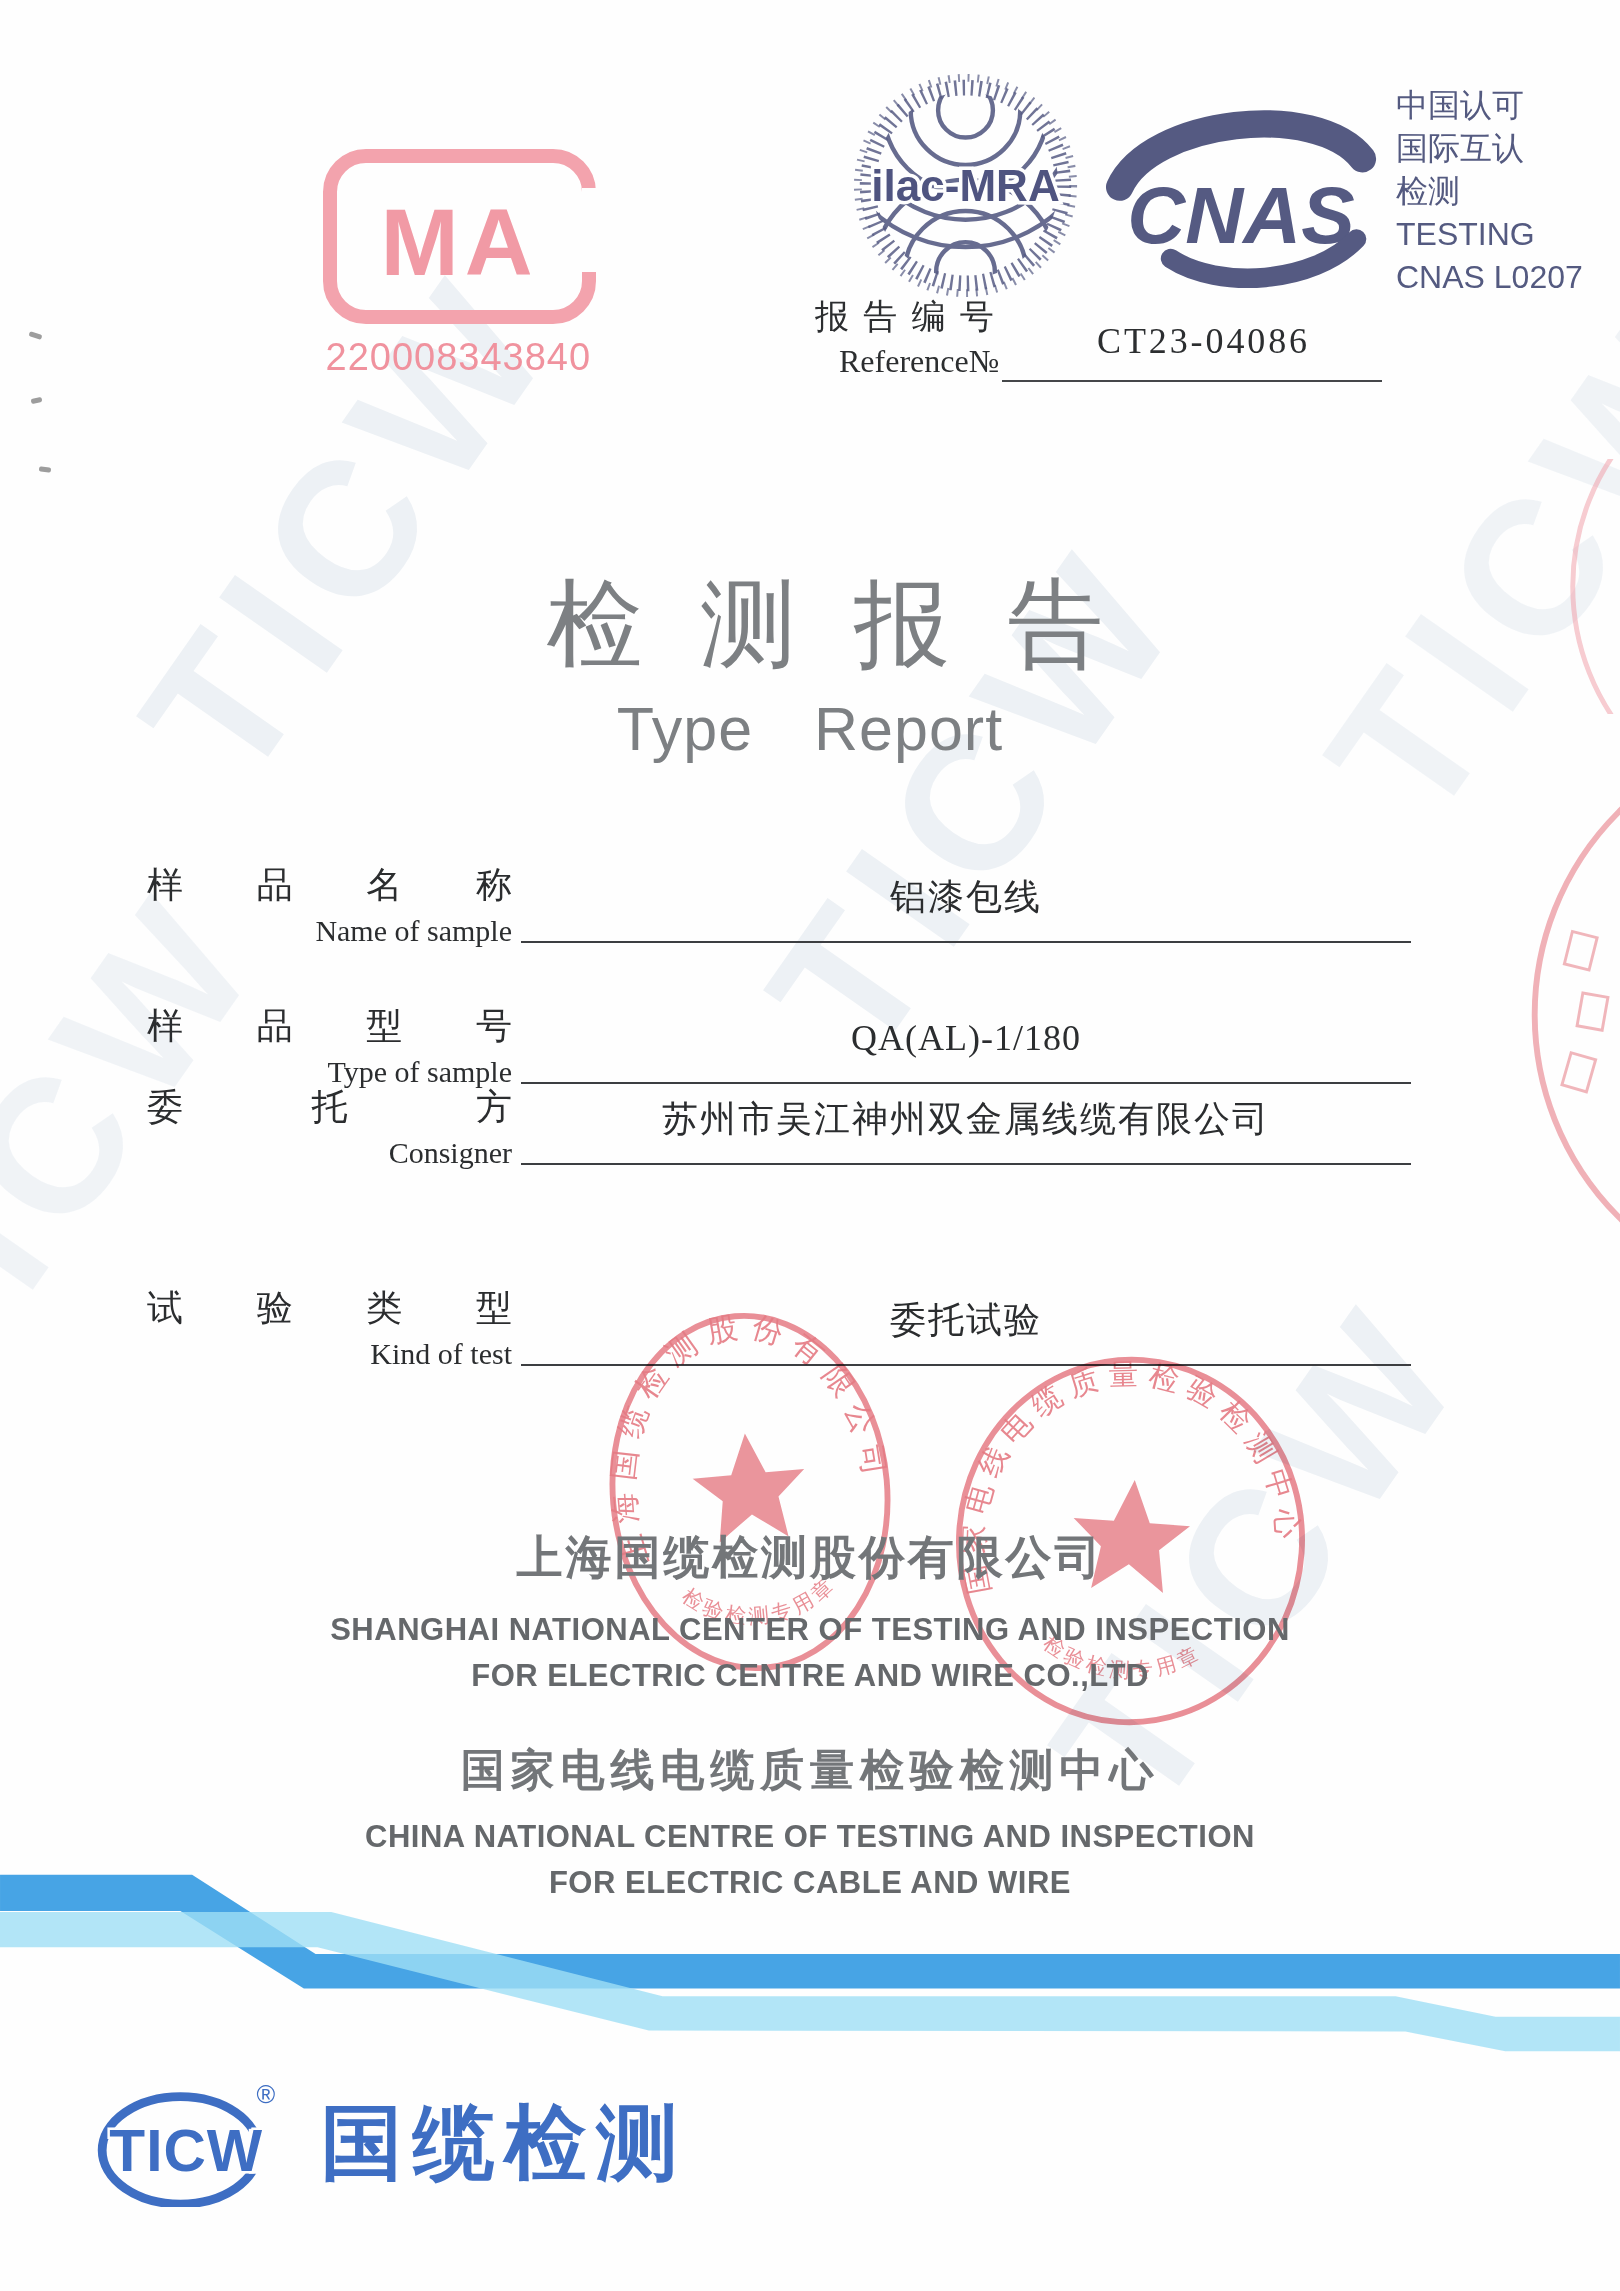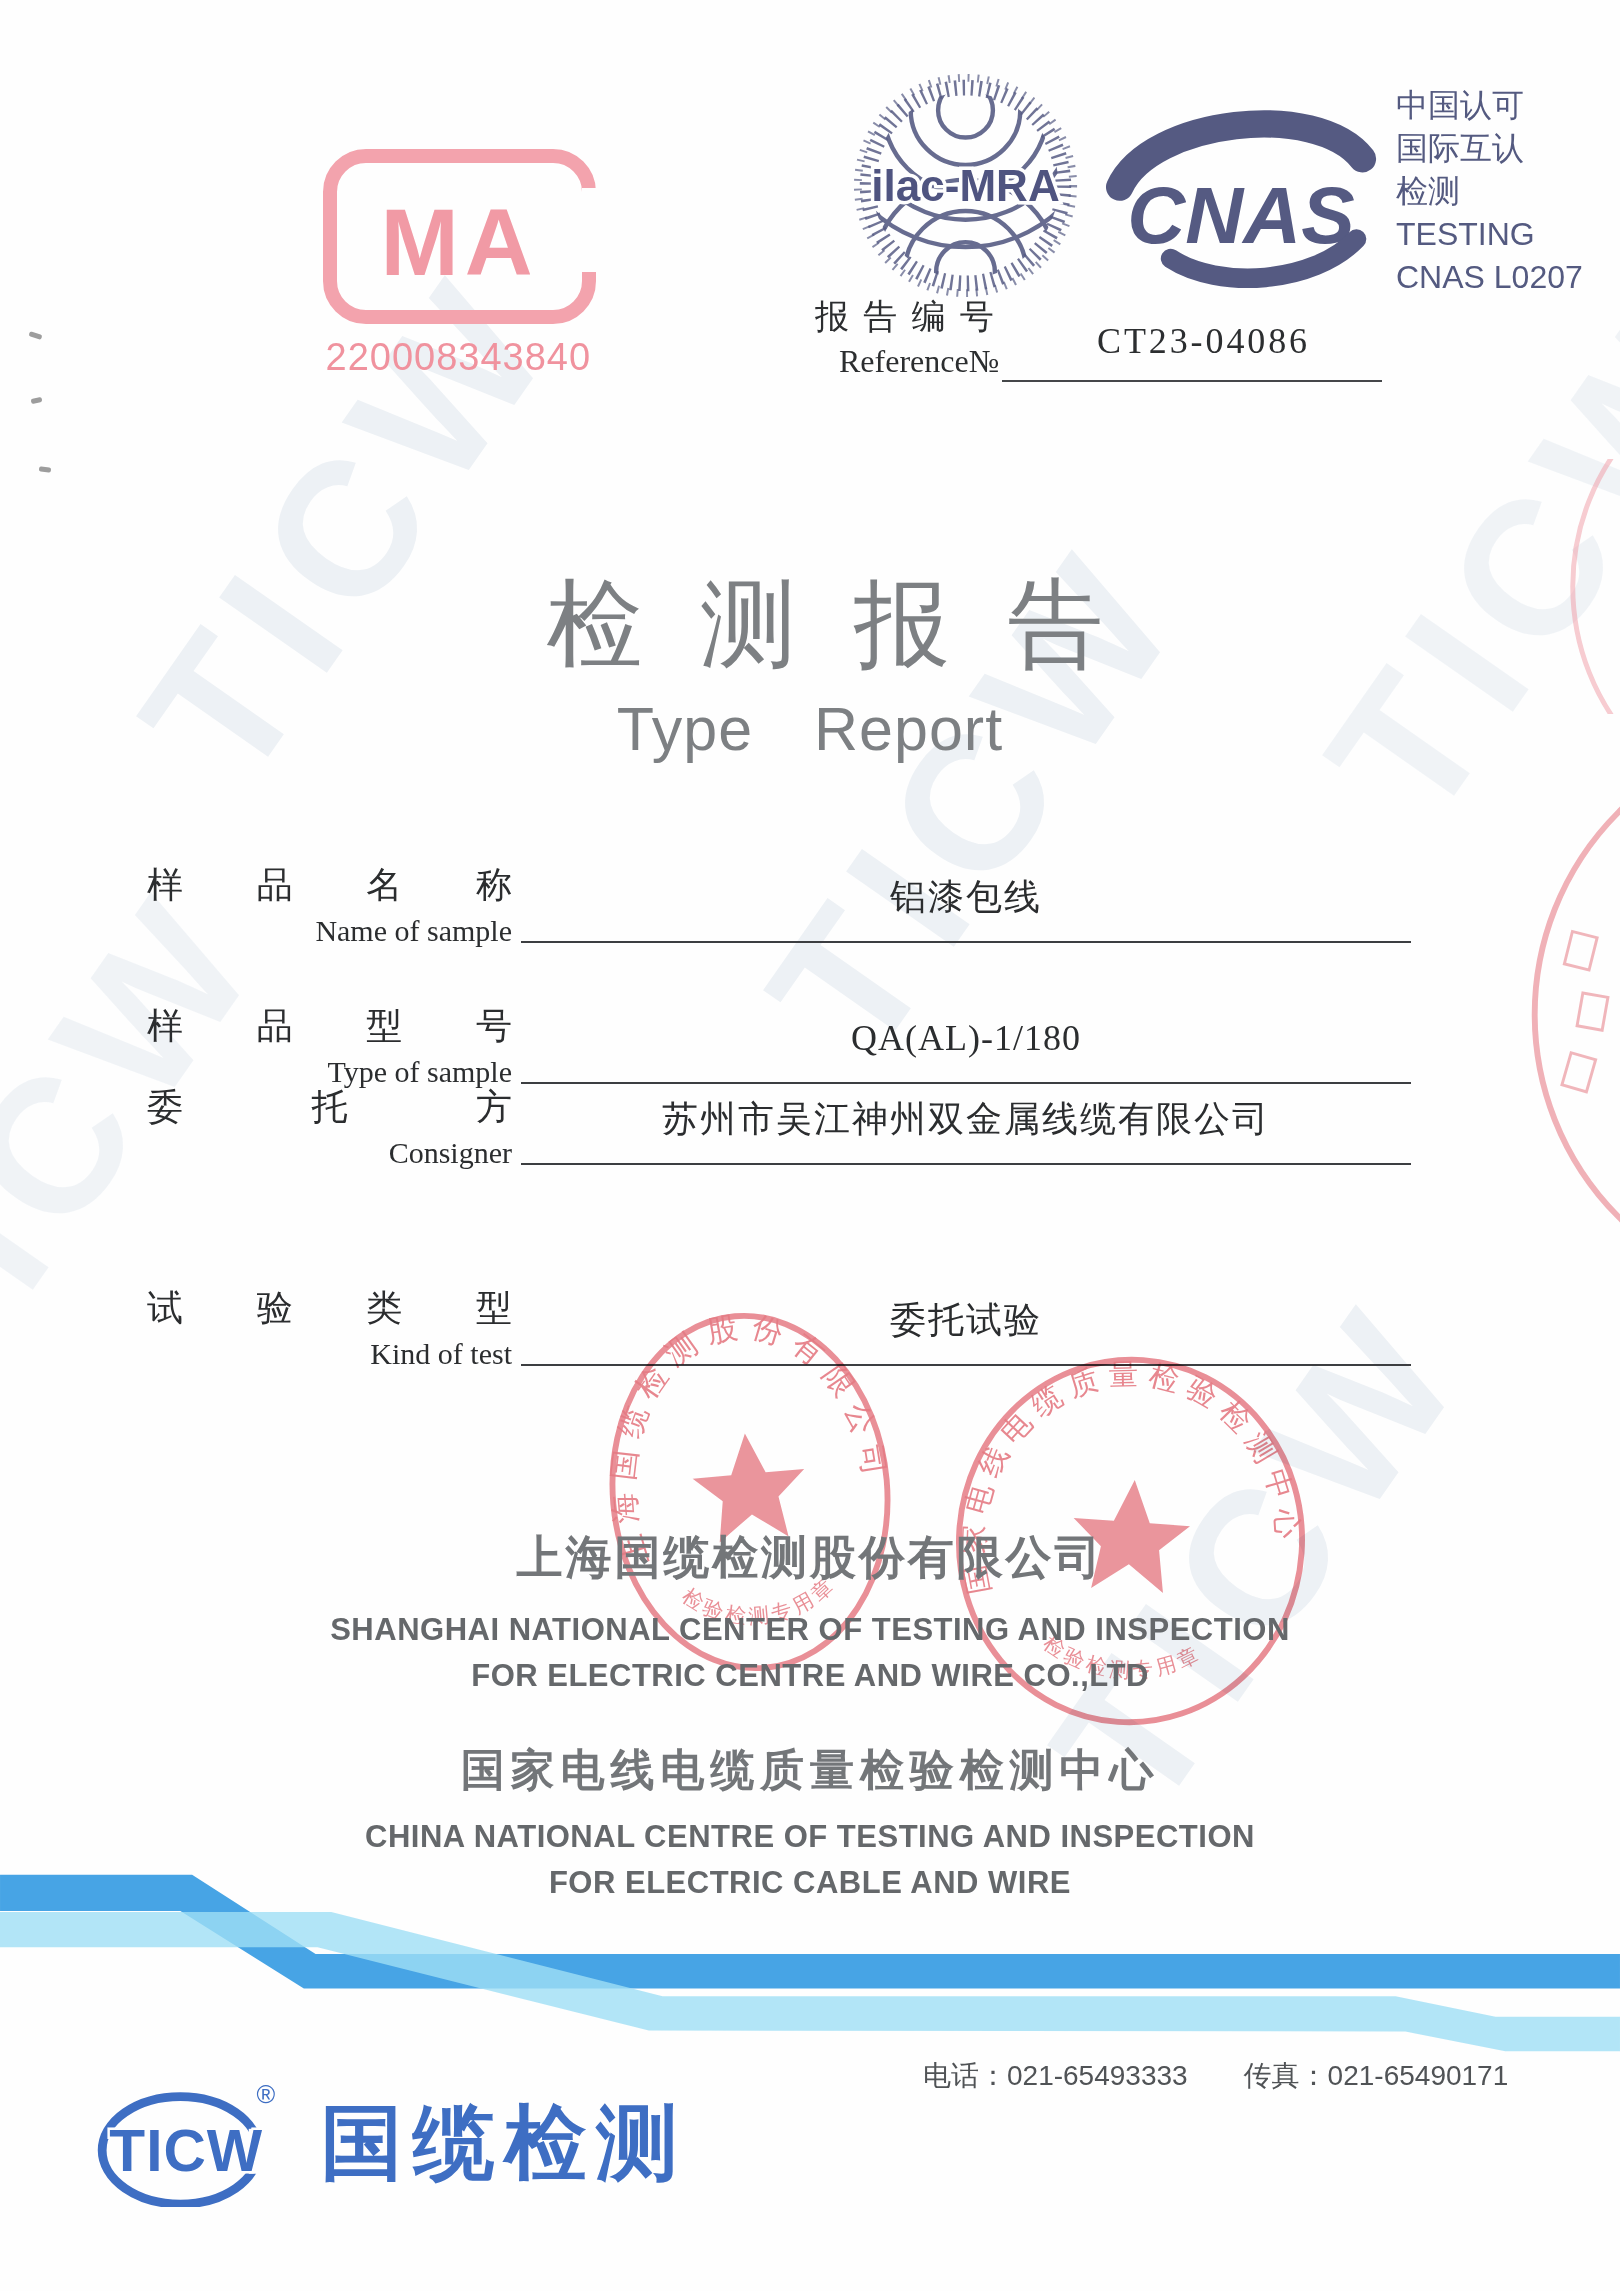--- a/index.html
+++ b/index.html
@@ -223,17 +223,16 @@
     <svg width="211" height="129" viewBox="0 0 215 132">
       <ellipse cx="92" cy="74" rx="80" ry="55" fill="none" stroke="#3e6ec3" stroke-width="9"></ellipse>
       <rect x="162" y="52" width="30" height="46" fill="#fefefe"></rect>
       <text x="98" y="95" text-anchor="middle" font-size="60" font-weight="bold" fill="#3e6ec3" letter-spacing="1" style="paint-order:stroke;stroke:#fefefe;stroke-width:5;">TICW</text>
       <text x="170" y="26" font-size="26" fill="#3e6ec3">®</text>
     </svg>
     <div class="ticw-cn">国缆检测</div>
   </div>
 
   <div class="contact">
-    <div>电话：021-65493333　　传真：021-65490171</div>
   </div>
 
 </div>
 
 
 </body></html>

